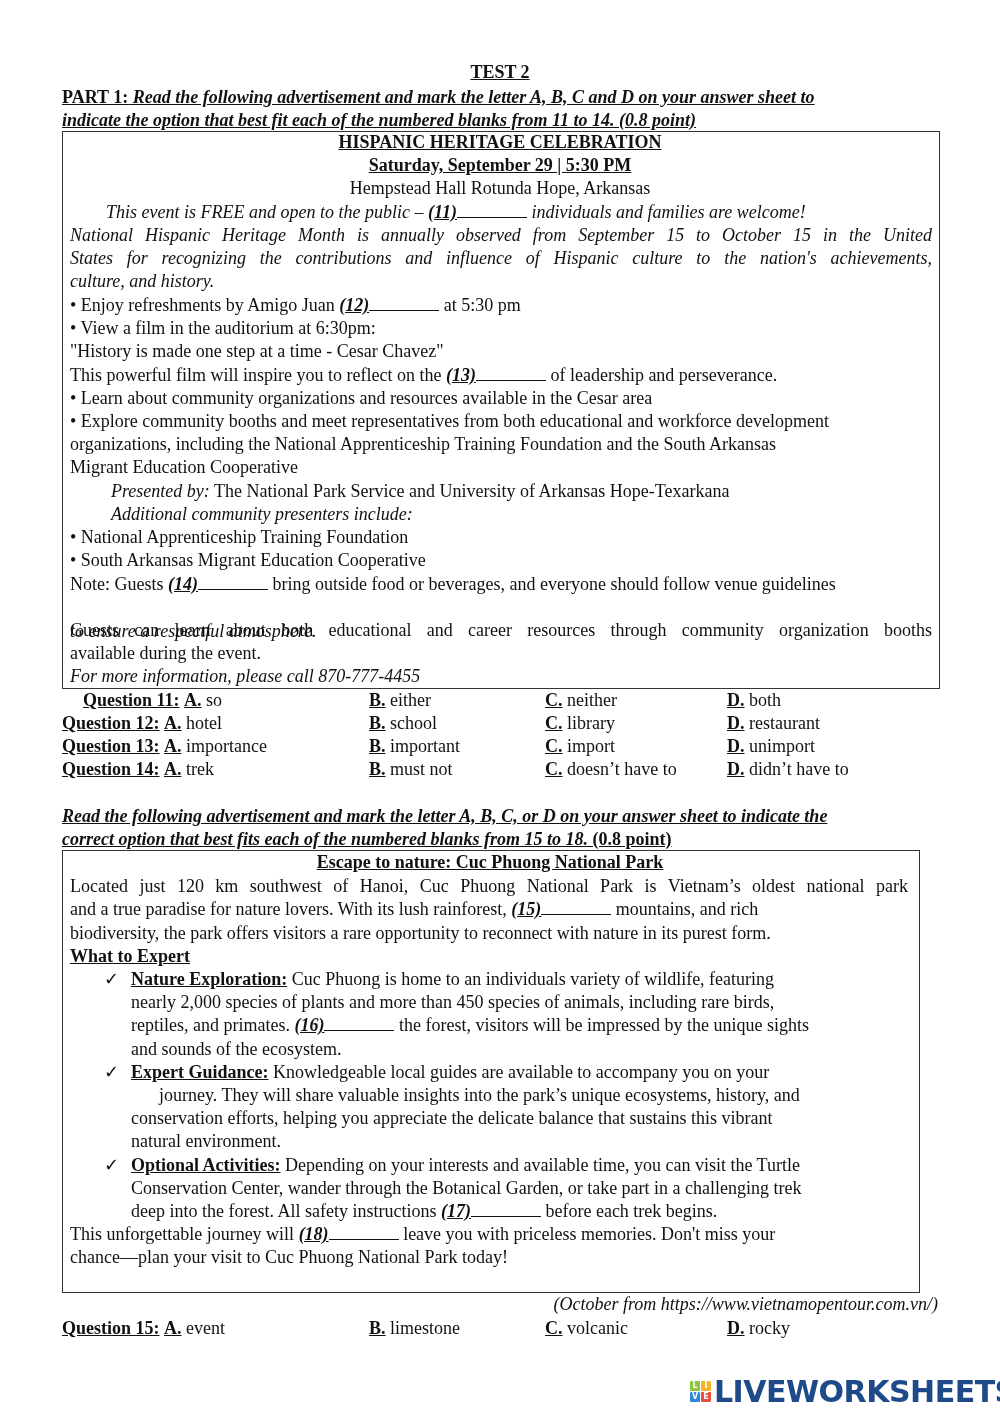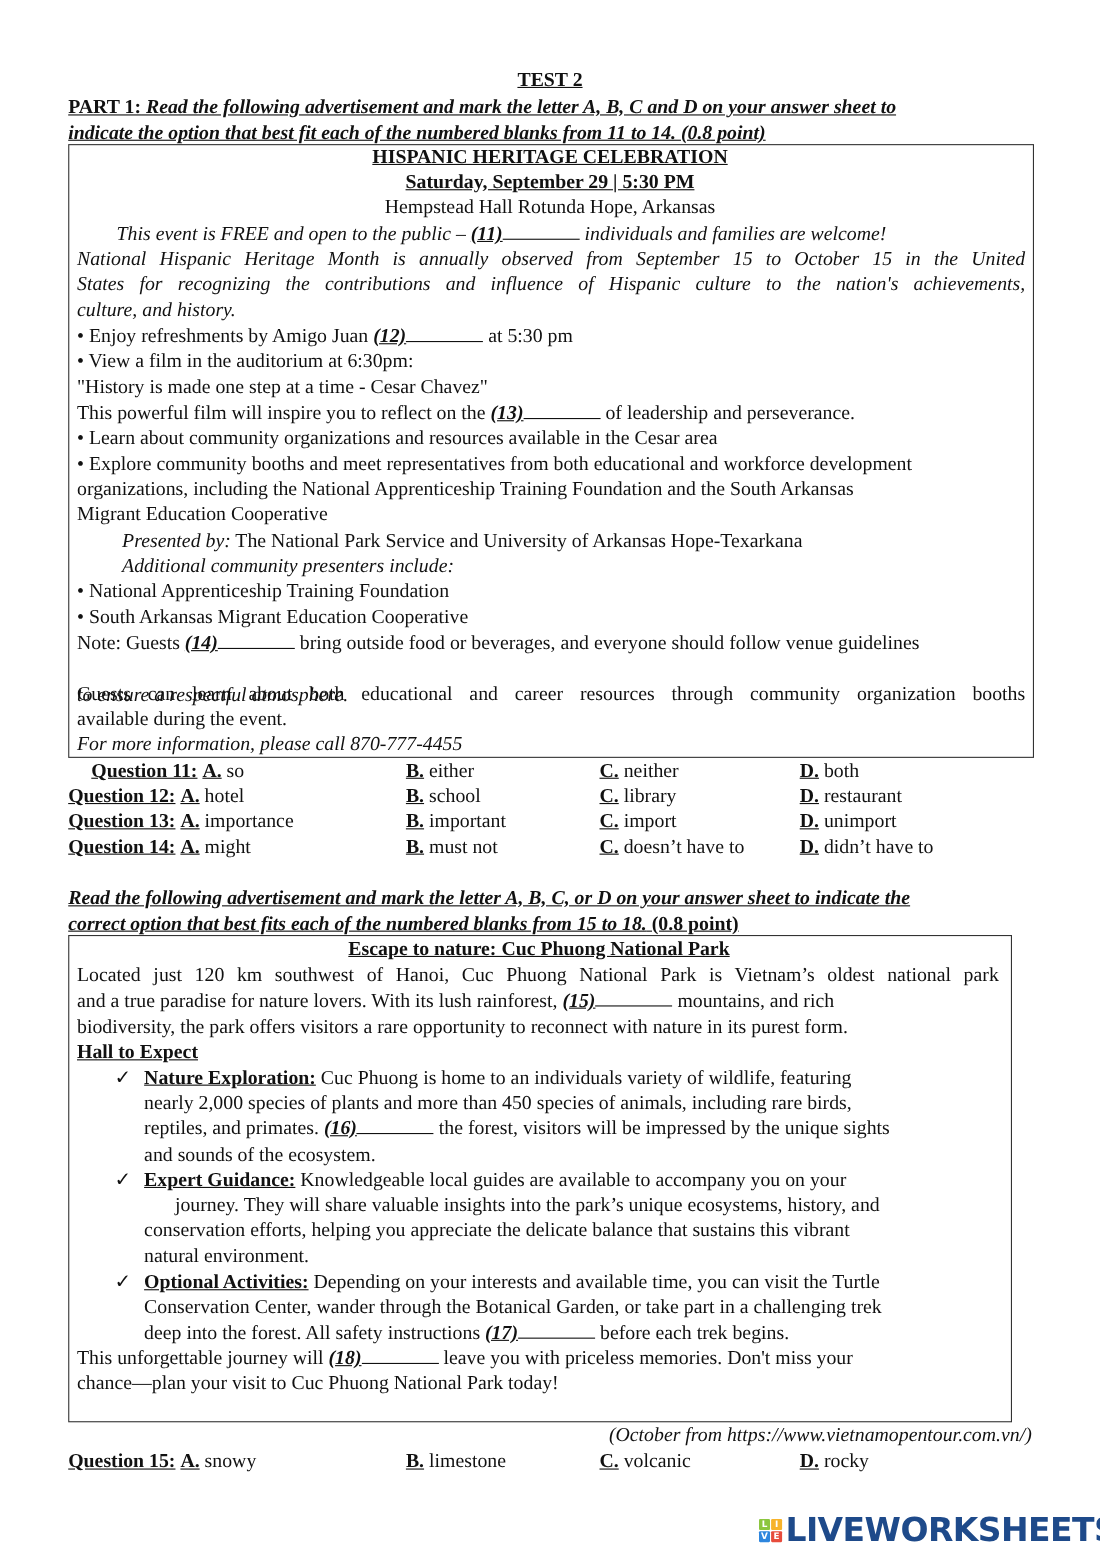--- a/index.html
+++ b/index.html
@@ -85,40 +85,40 @@
   <div class="q" style="left:62px; top:735px;">
     <span class="b">Question 13:</span>
     <span class="b">A.</span><span> importance</span>
   </div>
   <div class="q" style="left:369px; top:735px;"><span class="b">B.</span><span> important</span></div>
   <div class="q" style="left:545px; top:735px;"><span class="b">C.</span><span> import</span></div>
   <div class="q" style="left:727px; top:735px;"><span class="b">D.</span><span> unimport</span></div>
 
   <div class="q" style="left:62px; top:758px;">
     <span class="b">Question 14:</span>
-    <span class="b">A.</span><span> might</span>
+    <span class="b">A.</span><span> trek</span>
   </div>
   <div class="q" style="left:369px; top:758px;"><span class="b">B.</span><span> must not</span></div>
   <div class="q" style="left:545px; top:758px;"><span class="b">C.</span><span> doesn’t have to</span></div>
   <div class="q" style="left:727px; top:758px;"><span class="b">D.</span><span> didn’t have to</span></div>
 </div>
 
 <div class="line b i" style="left:62px; top:805px;">Read the following advertisement and mark the letter A, B, C, or D on your answer sheet to indicate the</div>
 <div class="line" style="left:62px; top:828px;">
   <span class="b i">correct option that best fits each of the numbered blanks from 15 to 18.</span><span class="b"> (0.8 point)</span>
 </div>
 
 <div class="box" style="left:62px; top:850px; width:856px; height:441px;"></div>
 <div class="abs b" style="left:62px; width:856px; text-align:center; top:852px;">Escape to nature: Cuc Phuong National Park</div>
 <div class="line just" style="width:838px; top:875px;">Located just 120 km southwest of Hanoi, Cuc Phuong National Park is Vietnam’s oldest national park</div>
 <div class="line" style="top:898px;">
   <span>and a true paradise for nature lovers. With its lush rainforest, </span><span class="b i">(15)</span><span class="blank"></span><span> mountains, and rich</span>
 </div>
 <div class="line" style="top:922px;">biodiversity, the park offers visitors a rare opportunity to reconnect with nature in its purest form.</div>
-<div class="line b" style="top:945px;">Hall to Expect</div>
+<div class="line b" style="top:945px;">What to Expert</div>
 
 <span class="check line" style="left:104px; top:968px;">✓</span>
 <div class="line" style="left:131px; top:968px;"><span class="b">Nature Exploration:</span><span> Cuc Phuong is home to an individuals variety of wildlife, featuring</span></div>
 <div class="line" style="left:131px; top:991px;">nearly 2,000 species of plants and more than 450 species of animals, including rare birds,</div>
 <div class="line" style="left:131px; top:1014px;">
   <span>reptiles, and primates. </span><span class="b i">(16)</span><span class="blank"></span><span> the forest, visitors will be impressed by the unique sights</span>
 </div>
 <div class="line" style="left:131px; top:1038px;">and sounds of the ecosystem.</div>
 
 <span class="check line" style="left:104px; top:1061px;">✓</span>
@@ -136,21 +136,21 @@
 
 <div class="line" style="top:1223px;">
   <span>This unforgettable journey will </span><span class="b i">(18)</span><span class="blank"></span><span> leave you with priceless memories. Don't miss your</span>
 </div>
 <div class="line" style="top:1246px;">chance—plan your visit to Cuc Phuong National Park today!</div>
 
 <div class="abs i" style="right:62px; top:1294px; white-space:nowrap;">(October from https://www.vietnamopentour.com.vn/)</div>
 
 <div class="q" style="left:62px; top:1317px;">
   <span class="b">Question 15:</span>
-  <span class="b">A.</span><span> snowy</span>
+  <span class="b">A.</span><span> event</span>
 </div>
 <div class="q" style="left:369px; top:1317px;"><span class="b">B.</span><span> limestone</span></div>
 <div class="q" style="left:545px; top:1317px;"><span class="b">C.</span><span> volcanic</span></div>
 <div class="q" style="left:727px; top:1317px;"><span class="b">D.</span><span> rocky</span></div>
 
 <div class="logo">
   <div class="logo-grid">
     <span class="tile" style="background: rgb(140, 198, 63);">L</span>
     <span class="tile" style="background: rgb(247, 179, 43);">I</span>
     <span class="tile" style="background: rgb(46, 134, 222);">V</span>

